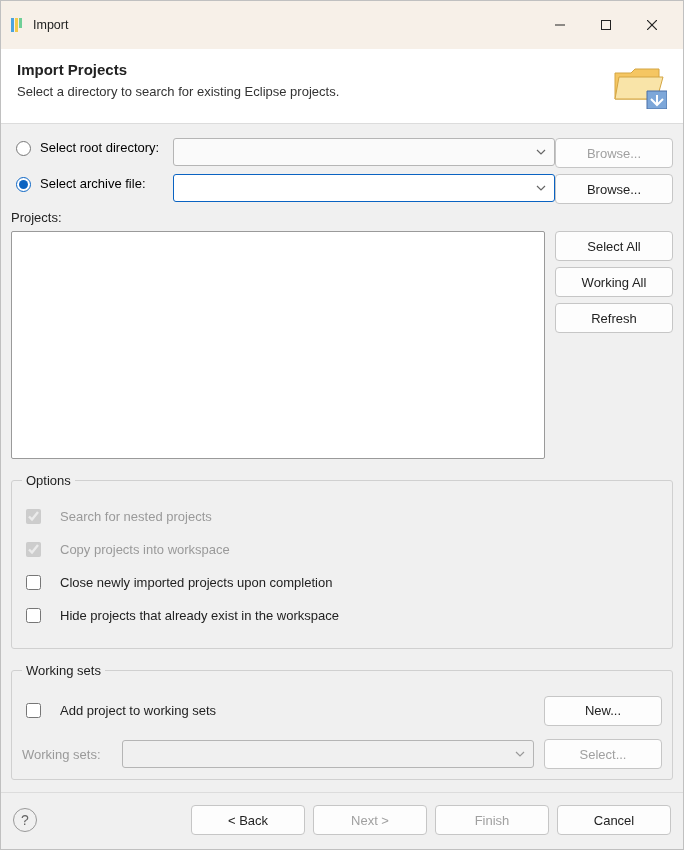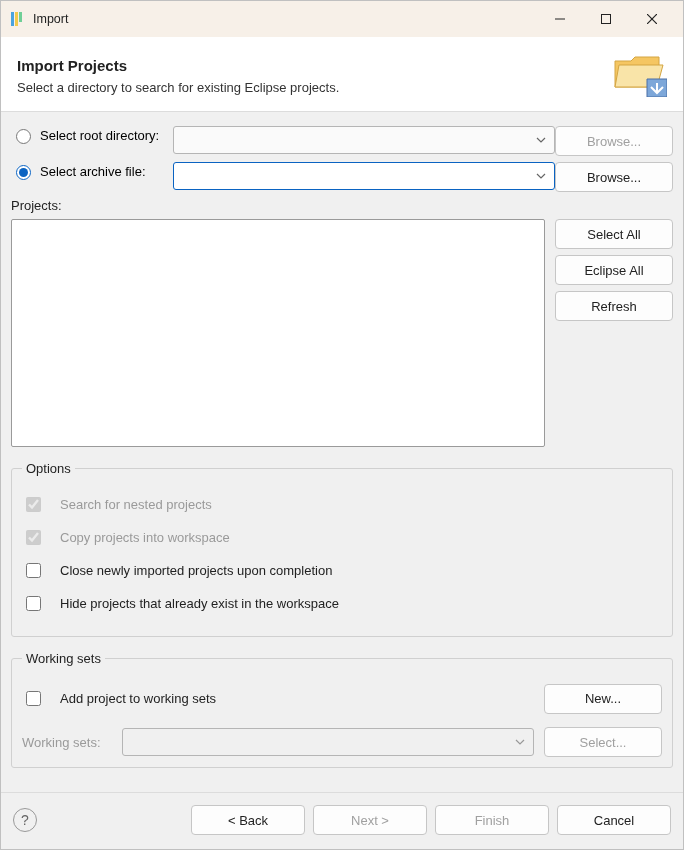--- a/index.html
+++ b/index.html
@@ -1,24 +1,24 @@
 <!DOCTYPE html>
 <html><head>
 <meta charset="utf-8">
 <style>
   * { box-sizing: border-box; font-family: "Segoe UI", Tahoma, sans-serif; }
   html, body { margin: 0; padding: 0; width: 684px; height: 850px; background: #f0f0f0; overflow: hidden; }
   .window { width: 684px; height: 850px; background: #f0f0f0; border: 1px solid #c0c0c0; display: flex; flex-direction: column; }
-  .titlebar { height: 36px; background: #f7f0e8; display: flex; align-items: center; padding: 0 8px 0 8px; }
+  .titlebar { height: 48px; background: #f7f0e8; display: flex; align-items: center; padding: 0 8px 0 8px; }
   .titlebar .title { font-size: 12.5px; color: #222; flex: 1; display: flex; align-items: center; gap: 8px; }
   .titlebar .ctrls { display: flex; }
   .titlebar .ctrl { width: 46px; height: 30px; display: flex; align-items: center; justify-content: center; color: #222; }
   .header { background: #fff; padding: 12px 16px 14px 16px; display: flex; align-items: flex-start; border-bottom: 1px solid #dcdcdc; }
   .header .text { flex: 1; }
-  .header h1 { margin: 8px 0 6px 0; font-size: 15px; font-weight: 600; color: #222; }
+  .header h1 { margin: 0 0 6px 0; font-size: 15px; font-weight: 600; color: #222; }
   .header p { margin: 0; font-size: 13px; color: #333; }
   .header .hicon { width: 56px; height: 48px; margin-left: 8px; }
   .content { flex: 1; padding: 14px 10px 8px 10px; display: flex; flex-direction: column; gap: 6px; }
   .row { display: flex; align-items: flex-start; gap: 0; }
   .radio { display: flex; align-items: center; gap: 6px; width: 162px; font-size: 13px; }
   .radio input { width: 15px; height: 15px; accent-color: #0a63c2; }
   .combo { flex: 1; height: 28px; border: 1px solid #b5b5b5; background: #fafafa; border-radius: 3px; display: flex; align-items: center; position: relative; }
   .combo.highlight { border-color: #0a63c2; background: #fff; }
   .combo .car { position: absolute; right: 8px; top: 50%; transform: translateY(-50%); }
   .btn { height: 30px; border: 1px solid #c6c6c6; background: #fdfdfd; border-radius: 4px; font-size: 13px; color: #222; display: flex; align-items: center; justify-content: center; padding: 0 4px; cursor: default; }
@@ -119,21 +119,21 @@
       </div>
       <div class="btn wide">Browse...</div>
     </div>
 
     <div class="label">Projects:</div>
 
     <div class="projrow">
       <div class="listbox"></div>
       <div class="sidebtns">
         <div class="btn">Select All</div>
-        <div class="btn">Eclipse All</div>
+        <div class="btn">Working All</div>
         <div class="btn">Refresh</div>
       </div>
     </div>
 
     <fieldset>
       <legend>Options</legend>
       <label class="chk disabled">
         <input type="checkbox" checked="" disabled="" style="">
         <span>Search for nested projects</span>
       </label>

